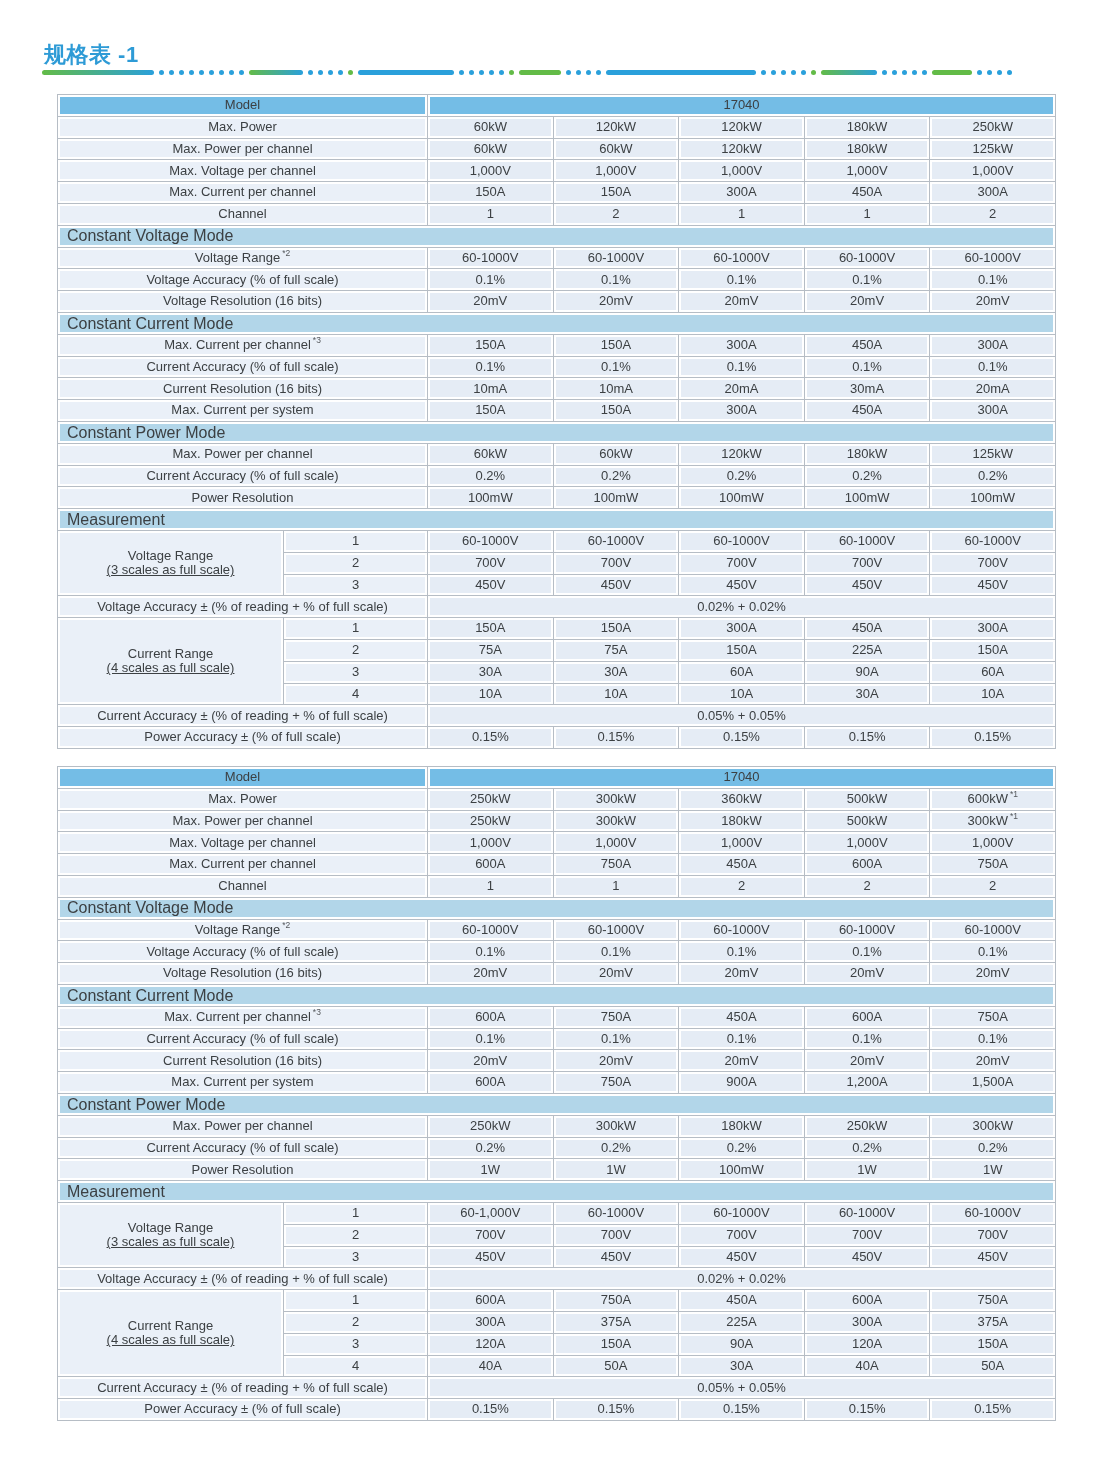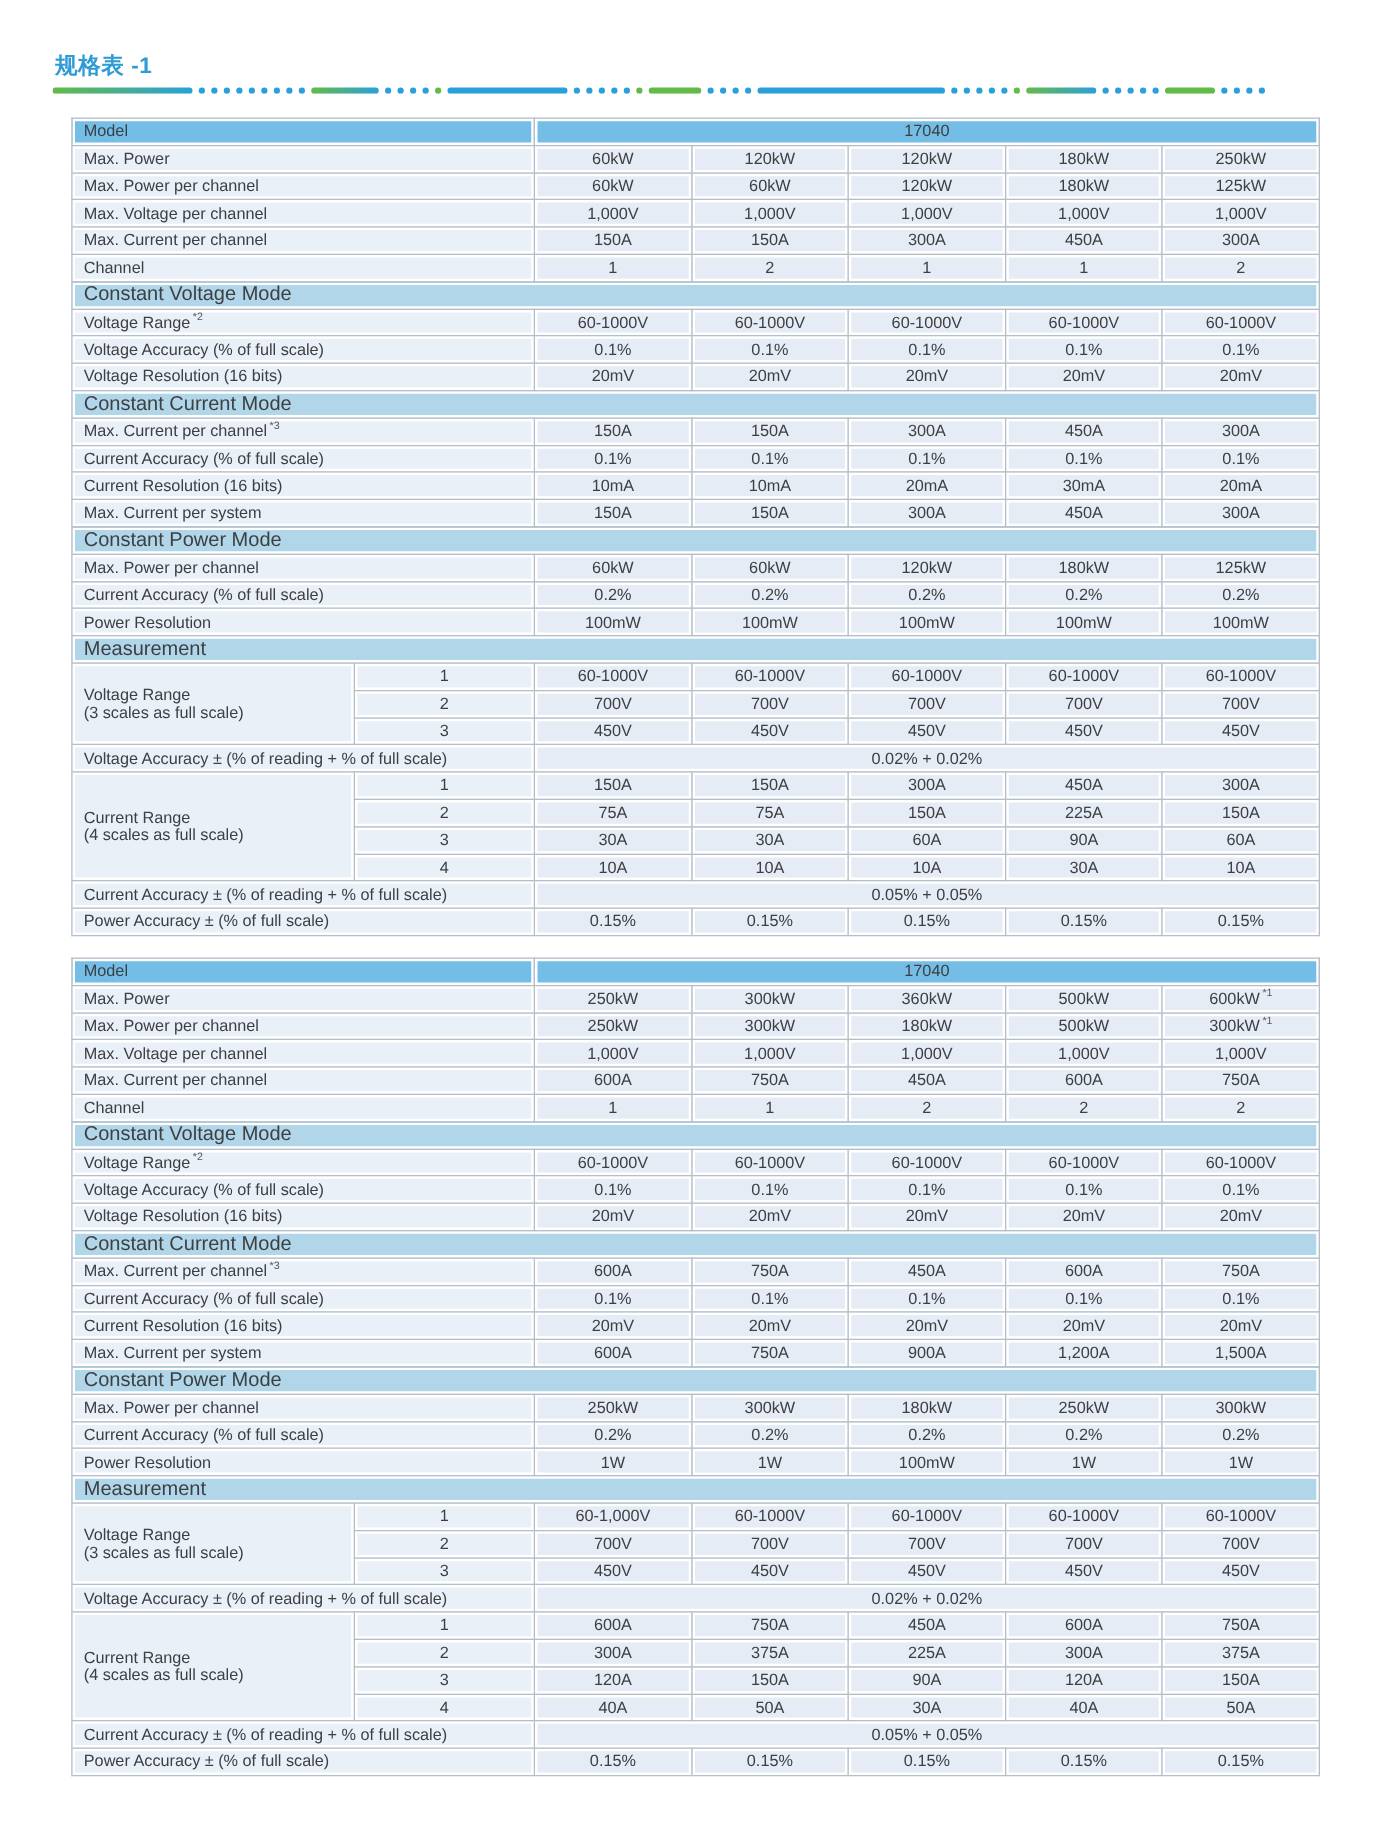--- a/index.html
+++ b/index.html
@@ -16,21 +16,21 @@
   *{box-sizing:border-box;margin:0;padding:0;}
   html,body{width:1102px;background:#fff;}
   body{
     font-family:"Liberation Sans","DejaVu Sans",sans-serif;
     color:var(--text);
     position:relative;
     height:1470px;
   }
   .page-title{
     position:absolute;left:44px;top:40px;
-    font-size:18px;font-weight:bold;color:var(--title-blue);
+    font-size:22px;font-weight:bold;color:var(--title-blue);
     letter-spacing:.5px;
   }
   .sep{
     position:absolute;left:42px;top:69px;width:1014px;height:6px;
     display:flex;align-items:center;gap:5px;overflow:hidden;
   }
   .sep .d{height:5px;border-radius:3px;flex:none;}
   .sep .o{width:5px;height:5px;border-radius:50%;flex:none;}
   .sep .c-b{background:var(--accent-blue);}
   .sep .c-g{background:var(--accent-green);}
@@ -45,27 +45,27 @@
   col.c-lab1{width:226px;}
   col.c-lab2{width:144px;}
   td{
     border:1px solid var(--grid);
     box-shadow:inset 0 0 0 2px #fff;
     height:21.8px;
     padding:0 9px;
     color:var(--text);
     line-height:1.1;
   }
-  td.label{text-align:left;background:var(--label-bg);}
+  td.label{text-align:center;background:var(--label-bg);}
   td.val{text-align:center;background:var(--value-bg);padding:0 2px;}
   td.subidx{text-align:center;background:var(--label-bg);}
   td.section{background:var(--section-blue);font-size:16px;}
   tr.model-row td{background:var(--model-blue);}
   td.glabel{background:var(--label-bg);vertical-align:middle;}
-  td.glabel .l2{display:block;}
+  td.glabel .l2{display:block;text-decoration:underline;}
   sup.fn{
     font-size:8.5px;vertical-align:top;position:relative;top:-2px;
     margin-left:2px;color:#55585c;
   }
 </style>
 </head>
 <body>
 
 <div class="page-title">规格表 -1</div>
 

